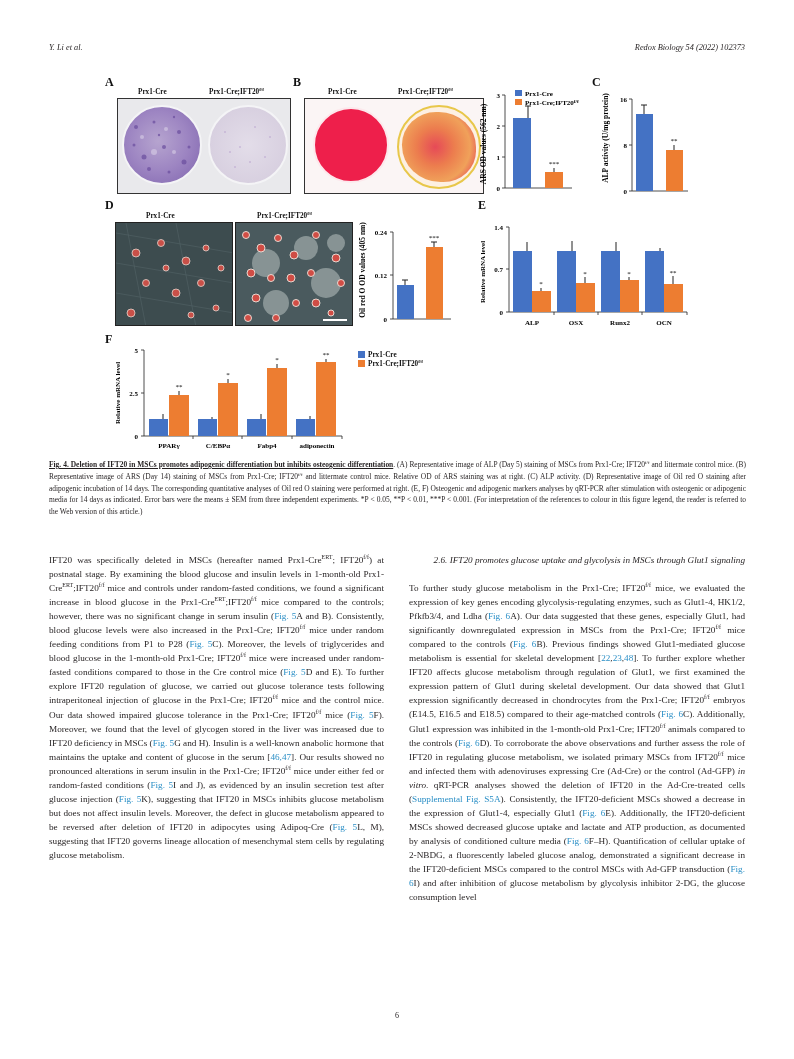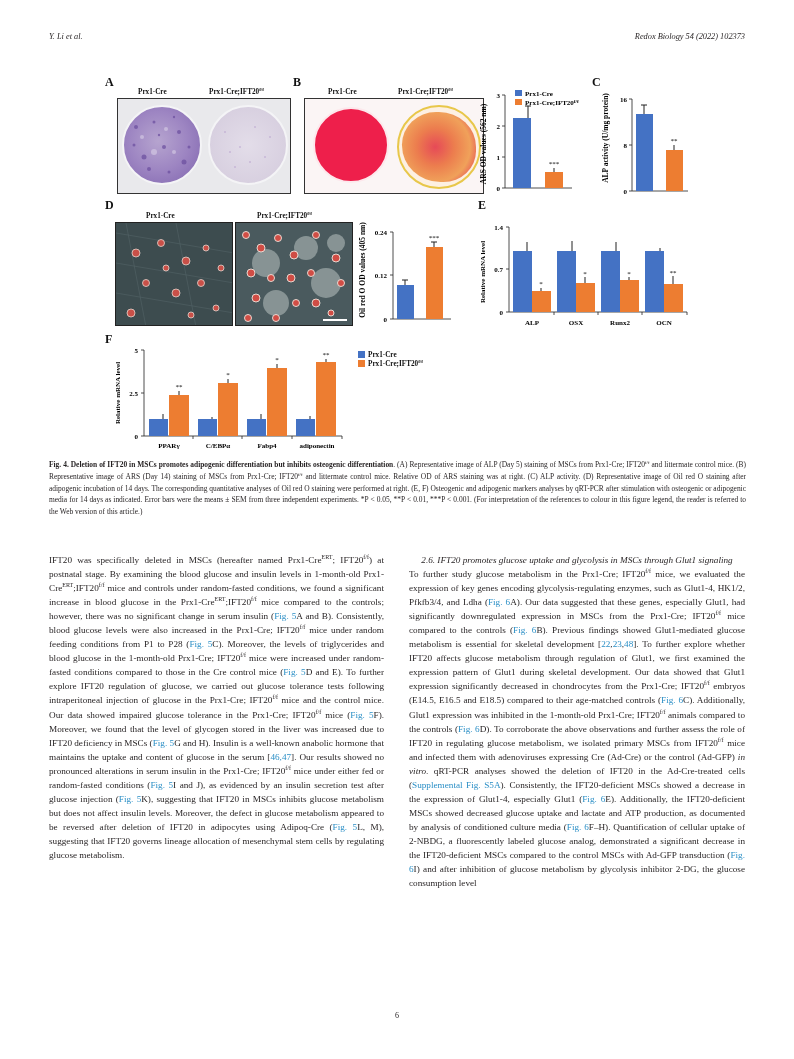--- a/index.html
+++ b/index.html
@@ -1,45 +1,45 @@
 <!DOCTYPE html>
 <html><head>
 <meta charset="utf-8">
 <style>
   * { margin:0; padding:0; box-sizing:border-box; }
   html, body { width:794px; height:1059px; background:#fff; overflow:hidden; }
   body { position:relative; font-family:"Liberation Serif","DejaVu Serif",serif; color:#231f20; }
 
-  .running-head { position:absolute; top:32px; font-size:8.3px; font-style:italic; color:#231f20; }
+  .running-head { position:absolute; top:43px; font-size:8.3px; font-style:italic; color:#231f20; }
   .rh-left { left:49px; }
   .rh-right { right:49px; }
 
   .panel-letter { position:absolute; font-family:"Liberation Serif",serif; font-weight:bold; font-size:12px; color:#111; }
   .img-label { position:absolute; font-family:"Liberation Serif",serif; font-weight:bold; font-size:7.2px; color:#111; white-space:nowrap; }
   .img-label sup { font-size:5px; }
 
   .plate { position:absolute; border:1px solid #333; overflow:hidden; }
   .plate-a { left:117px; top:98px; width:174px; height:96px; background:#e9e9ec; }
   .well { position:absolute; border-radius:50%; }
 
   .micro { position:absolute; top:222px; width:118px; height:104px; border:1px solid #222; overflow:hidden; }
 
   svg text { font-family:"Liberation Serif",serif; }
 
   .caption { position:absolute; left:49px; top:459px; width:697px; font-size:7.45px; line-height:11.8px; text-align:justify; color:#231f20; }
-  .caption b { font-weight:bold; }
+  .caption b { font-weight:bold;text-decoration:underline; }
   .caption sup { font-size:5px; line-height:0; }
 
   .col { position:absolute; font-size:9.2px; line-height:14.05px; text-align:justify; color:#231f20; }
   .col-left { left:49px; top:553px; width:335px; }
   .col-right { left:409px; top:553px; width:336px; }
   .col p { text-indent:0; }
   .col sup { font-size:6px; line-height:0; }
   .link { color:#2b8fc6;margin-top:33px; }
-  .section-head { font-style:italic; font-size:9.2px; line-height:14.05px; text-align:center; }
+  .section-head { font-style:italic; font-size:9.2px; line-height:14.05px; margin-bottom:14px; text-align:right; }
   .indent { text-indent:12px; }
   .page-num { position:absolute; left:0; width:794px; top:1011px; text-align:center; font-size:8px; }
 </style>
 </head>
 <body>
 
 <div class="running-head rh-left">Y. Li et al.</div>
 <div class="running-head rh-right">Redox Biology 54 (2022) 102373</div>
 
 <div>

